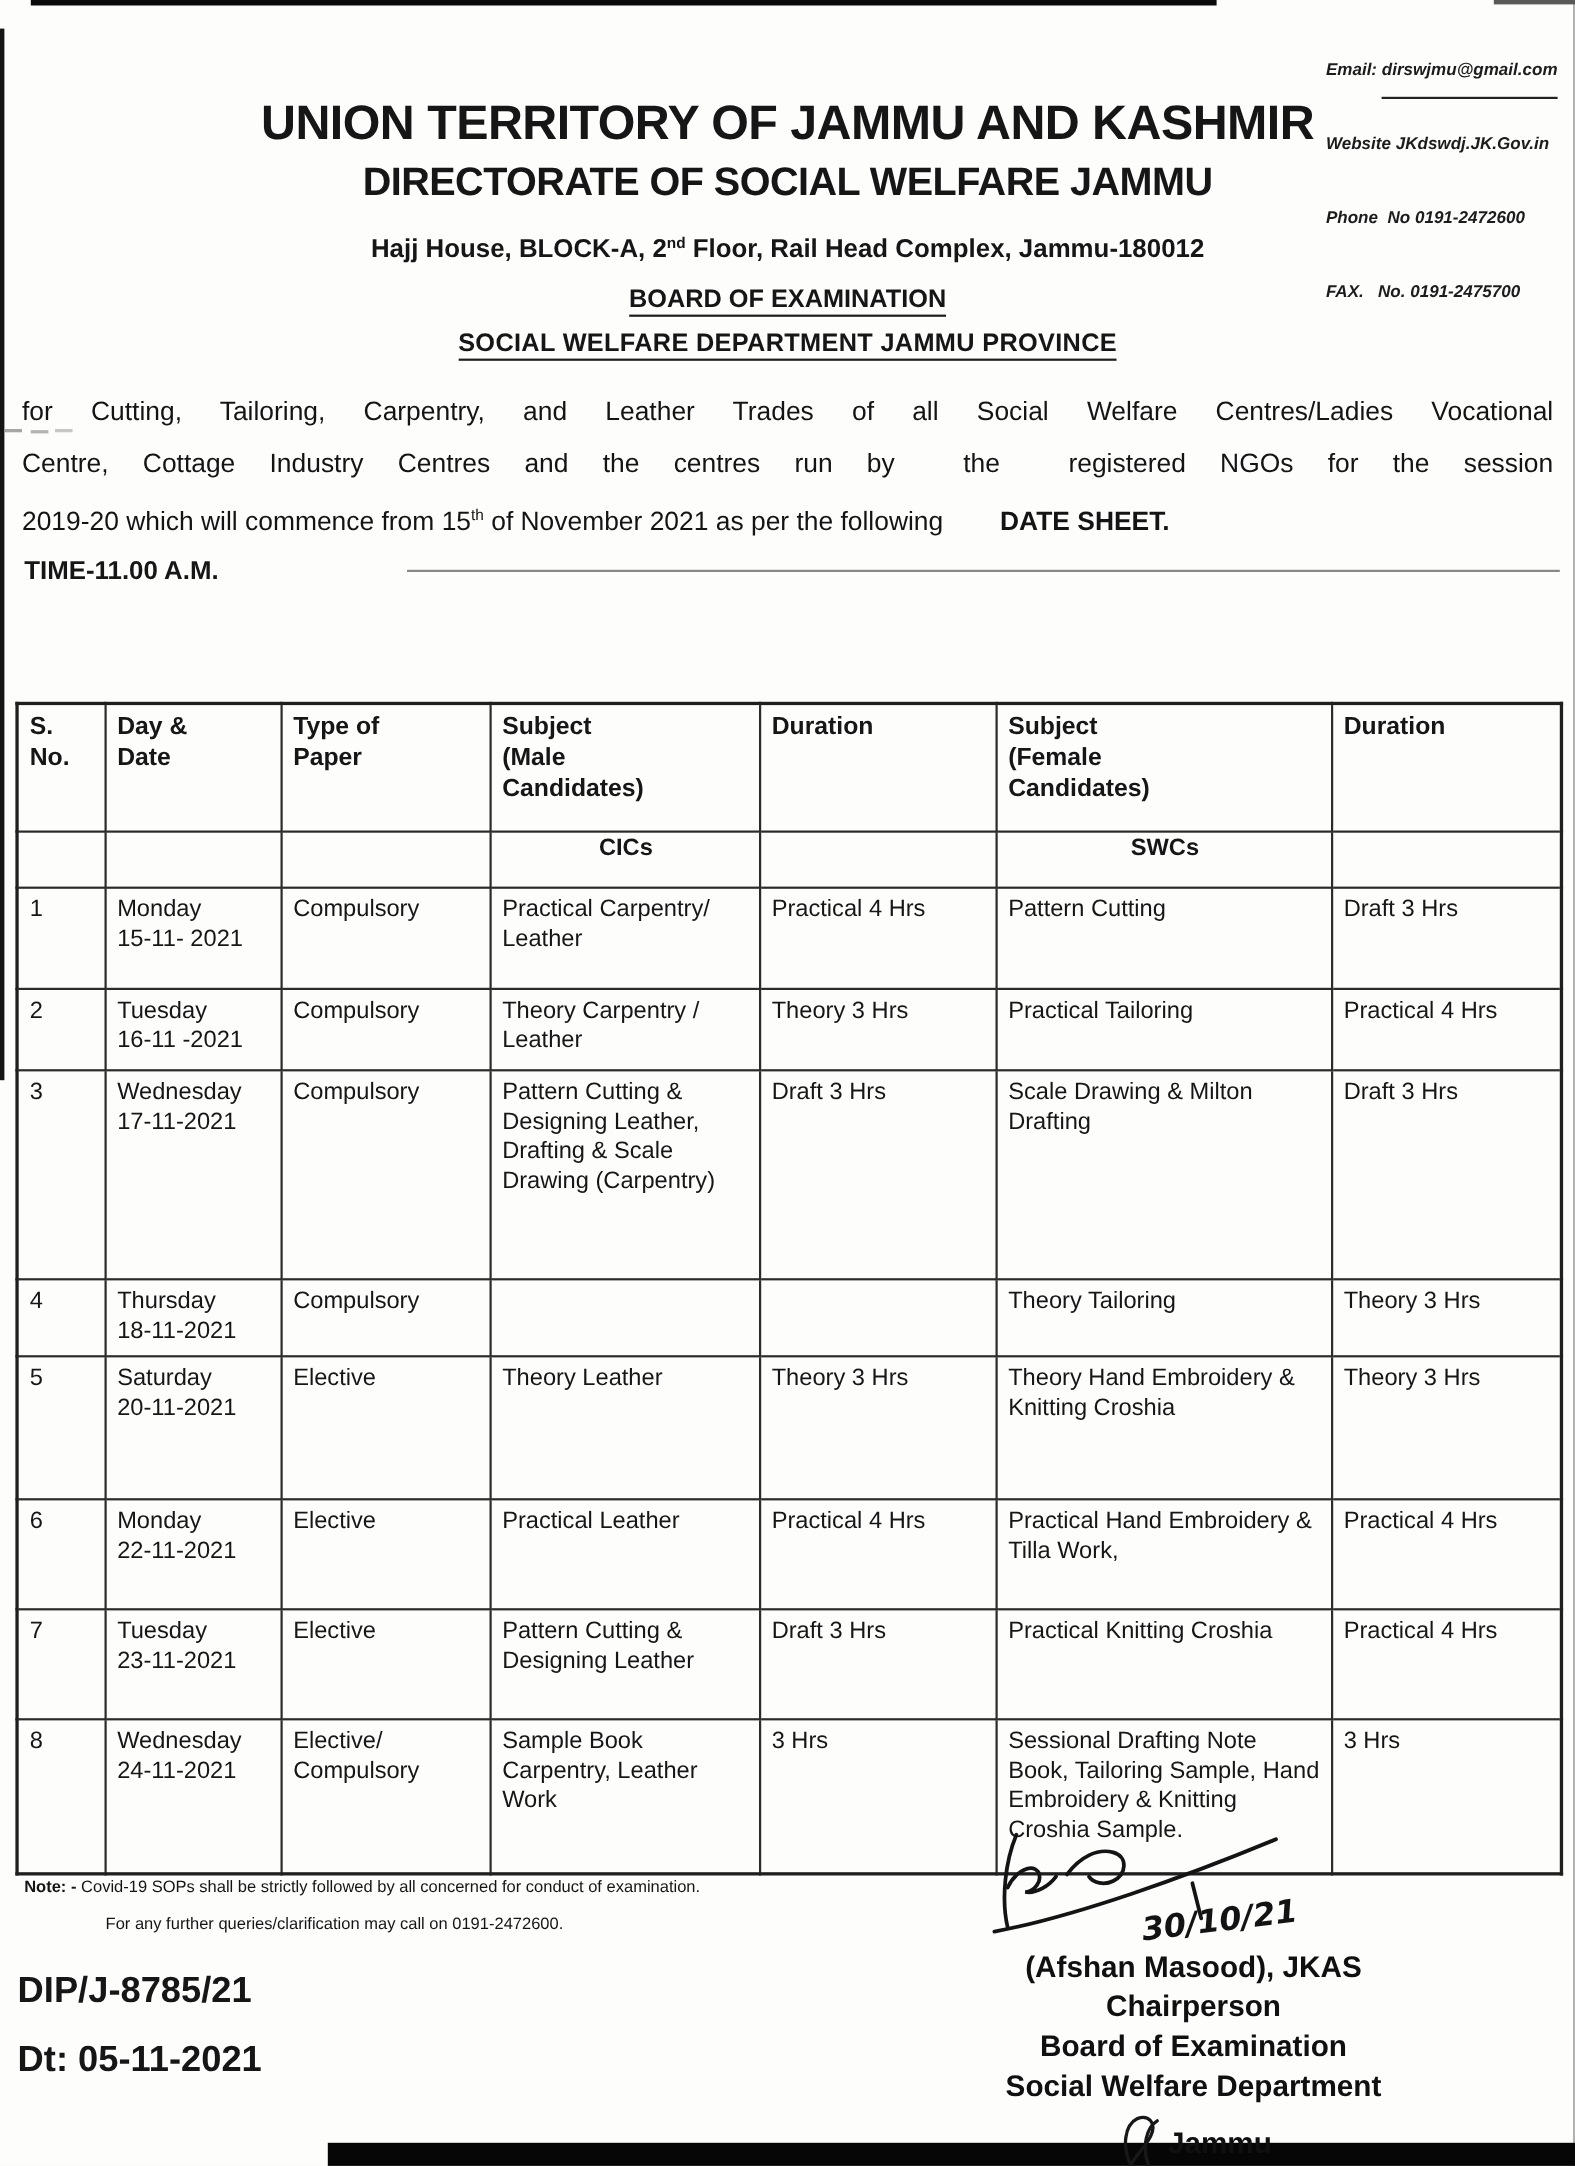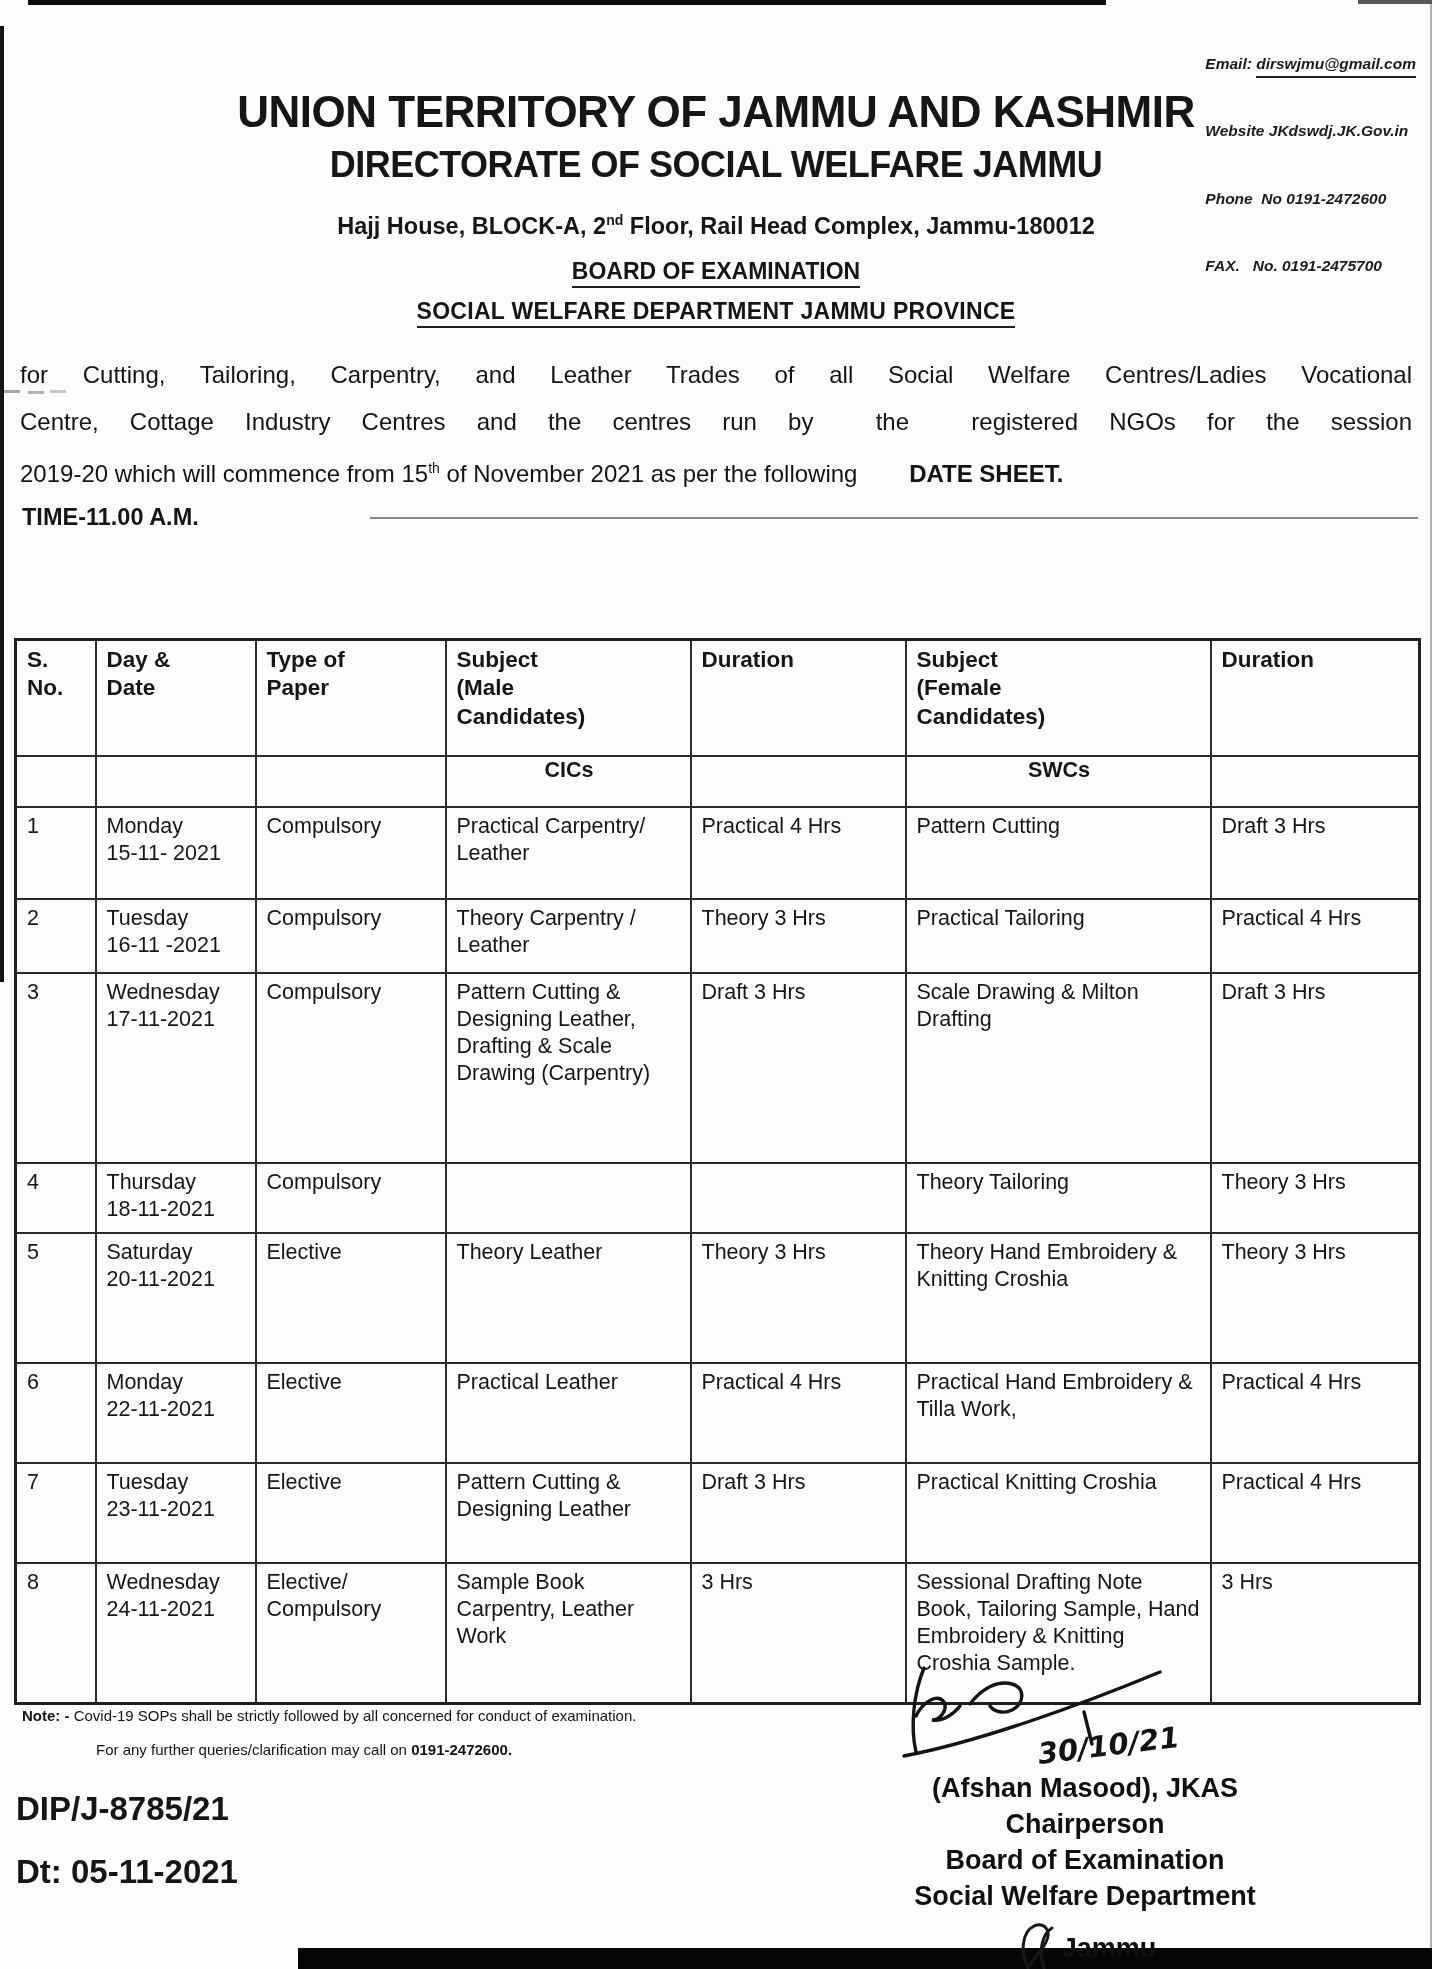--- a/index.html
+++ b/index.html
@@ -16,21 +16,21 @@
   .art-right-line { position:absolute; top:0; right:0; width:2px; height:100%; background:#555; opacity:.45; }
   .art-bottom-bar { position:absolute; bottom:0; left:298px; right:0; height:21px; background:#060606; }
   .art-dashes     { position:absolute; top:390px; left:4px; width:16px; height:3px; background:#979797; opacity:.85;
                     box-shadow:24px 1px 0 #a8a8a8, 46px 0 0 #bdbdbd; }
   
   .contact {
     position:absolute; top:8px; right:16px; text-align:left;
     font-style:italic; font-weight:bold; font-size:15.5px; line-height:1.45;
     white-space:pre; color:#1c1c1c;
   }
-  .contact .u { border-bottom:2px solid #222; padding-bottom:4px; }
+  .contact .u { border-bottom:2px solid #222; padding-bottom:16px; }
   
   .head-wrap { padding-top:88px; text-align:center; }
   .title1 { font-size:44px; font-weight:bold; letter-spacing:-0.5px; line-height:1.1; }
   .title2 { font-size:36px; font-weight:bold; letter-spacing:-0.5px; margin-top:8px; }
   .addr   { font-size:23.5px; font-weight:bold; margin-top:26px; }
   .addr sup { font-size:14px; }
   .board  { font-size:23px; font-weight:bold; margin-top:18px; }
   .board span, .dept span { border-bottom:2.5px solid #1d1d1d; padding-bottom:2px; }
   .dept   { font-size:23px; font-weight:bold; margin-top:13px; letter-spacing:.3px; }
   .sheet  { font-size:33px; font-weight:bold; margin-top:24px; letter-spacing:1.5px; }
@@ -63,21 +63,21 @@
   tbody tr:nth-child(4) { height:70px; }
   tbody tr:nth-child(5) { height:130px; }
   tbody tr:nth-child(6) { height:100px; }
   tbody tr:nth-child(7) { height:100px; }
   tbody tr:nth-child(8) { height:140px; }
   tbody .day, tbody .date { display:block; }
   
   .note { position:absolute; top:1692px; left:22px; width:1120px; font-size:15px; color:#151515;margin-top:15px; }
   .note .lbl { font-weight:bold; }
   .note .l2 { margin-top:17px; padding-left:74px; }
-  .note .l2 b { font-weight:bold; }
+  .note .l2 b { font-weight:normal; }
   
   .footer-left { position:absolute; left:16px; top:1792px; font-weight:bold; font-size:33px; line-height:1; }
   .footer-left .dt { margin-top:30px; }
   
   .signature { position:absolute; top:1656px; left:845px; width:480px; text-align:center;
                font-weight:bold; font-size:27px; line-height:36px; color:#101010; }
   .sig-scrawl { display:block; margin:0 auto 2px auto; transform:translateX(-42px); }
   .sig-date-text { font-style:italic; }
   .place-line { display:flex; align-items:flex-end; justify-content:center; gap:4px; }
   .place-scribble { position:relative; top:4px; }

